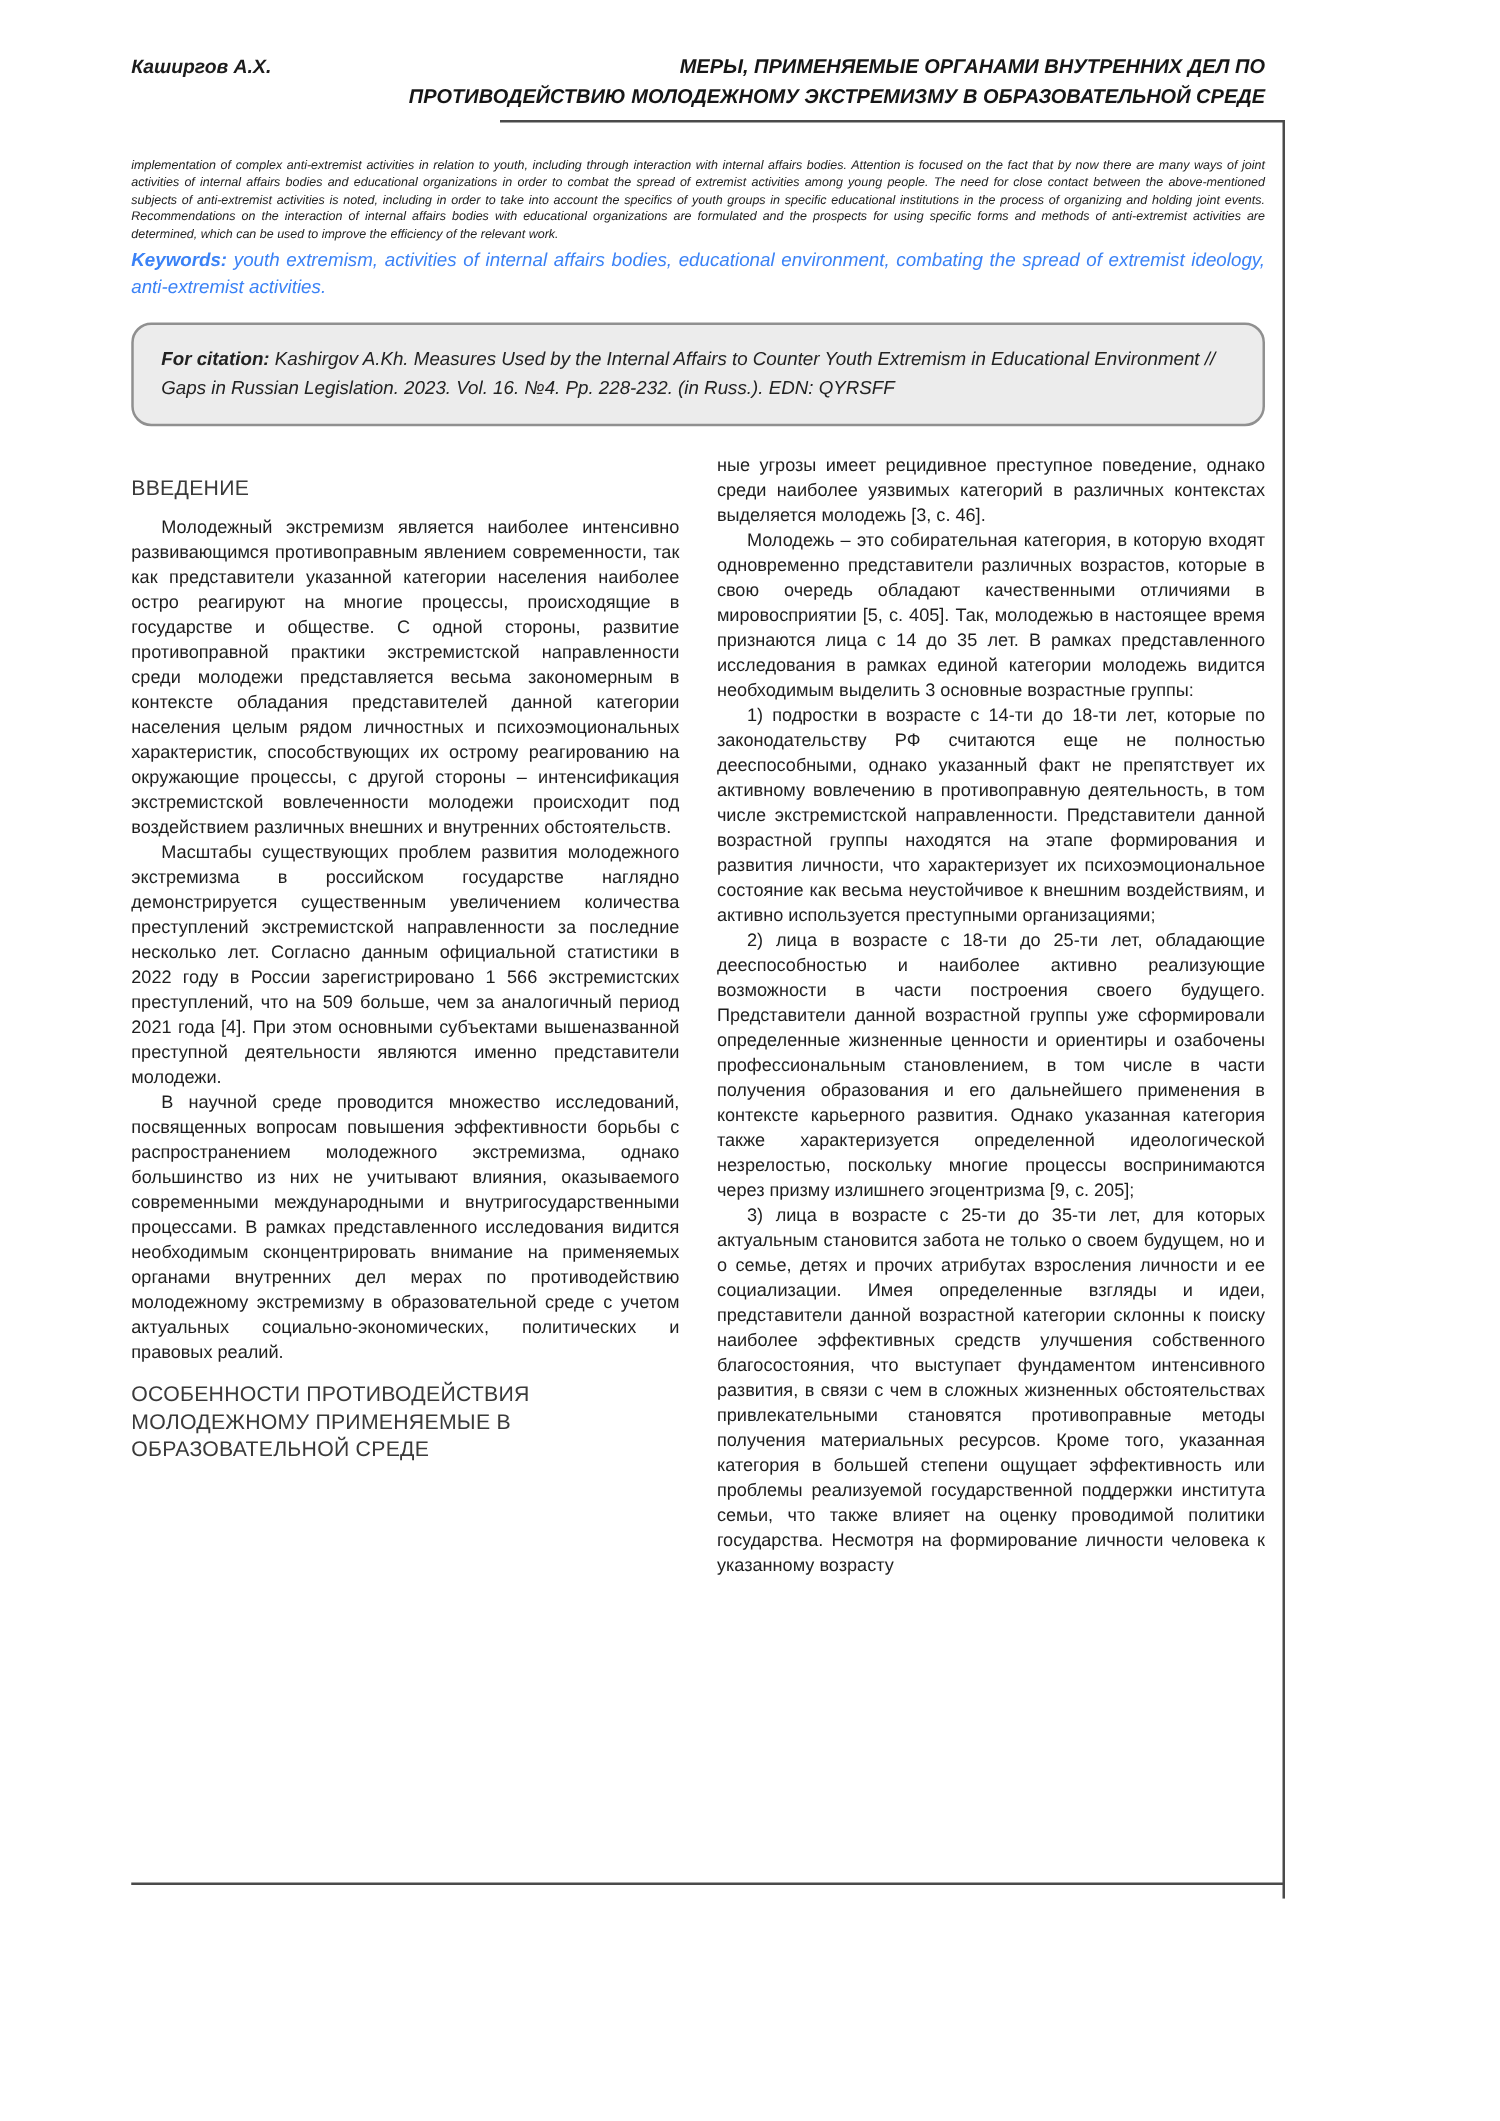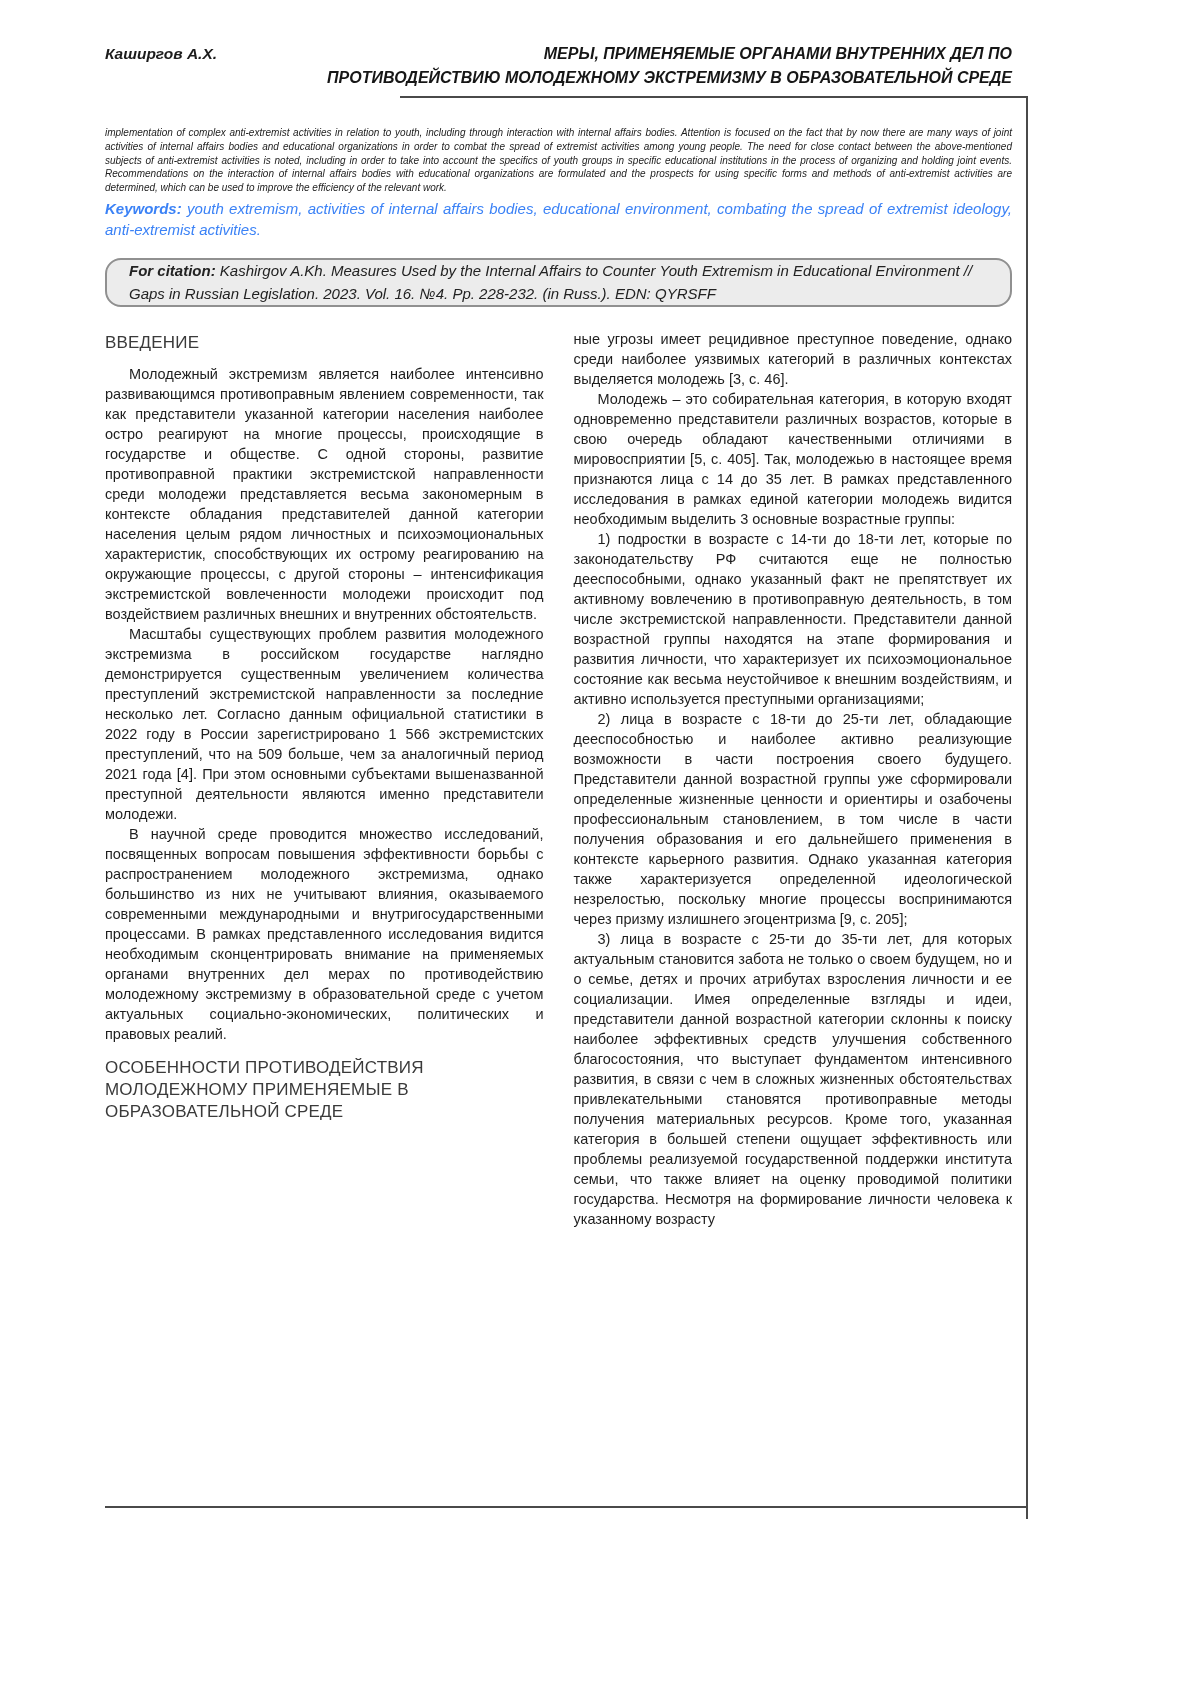--- a/index.html
+++ b/index.html
@@ -27,33 +27,33 @@
 
   .abstract { margin-top:36px; font-style:italic; font-size:10px; line-height:1.38; text-align:justify; color:#222; }
   .keywords { margin-top:4px; font-style:italic; font-size:15px; line-height:1.38; text-align:justify; color:#3b82f6; }
   .keywords b, .citation-box b { font-weight:bold; }
 
   .citation-box {
     margin-top:18px;
     border:2px solid #909090;
     background:#ececec;
     border-radius:16px;
-    padding:0 22px;
+    padding:17px 22px;
     font-style:italic; font-size:15px; line-height:1.5;
     color:#222;
   }
 
   .columns {
     margin-top:22px;
     display:grid; grid-template-columns:1fr 1fr; column-gap:30px;
     font-size:14.5px; line-height:1.38; text-align:justify;
     color:#1e1e1e;
   }
   h2.section { font-size:17px; font-weight:normal; color:#3a3a3a; letter-spacing:.2px; text-align:left; }
-  h2.h-intro { margin:2px 0 9px 0; }
+  h2.h-intro { margin:16px 0 9px 0; }
   h2.h-features { margin:13px 0 10px 0; line-height:1.3; }
   p.body-p { margin:0; text-indent:24px; }
   p.no-indent { text-indent:0; }
 
   .footer-text {
     position:absolute; left:105px; top:1586px; width:907px;
     display:flex; justify-content:space-between; align-items:flex-start;
     font-style:italic; font-size:15px; line-height:1.7; color:#1c1c1c;
   }
   .footer-right { display:flex; gap:24px; align-items:flex-start; }

